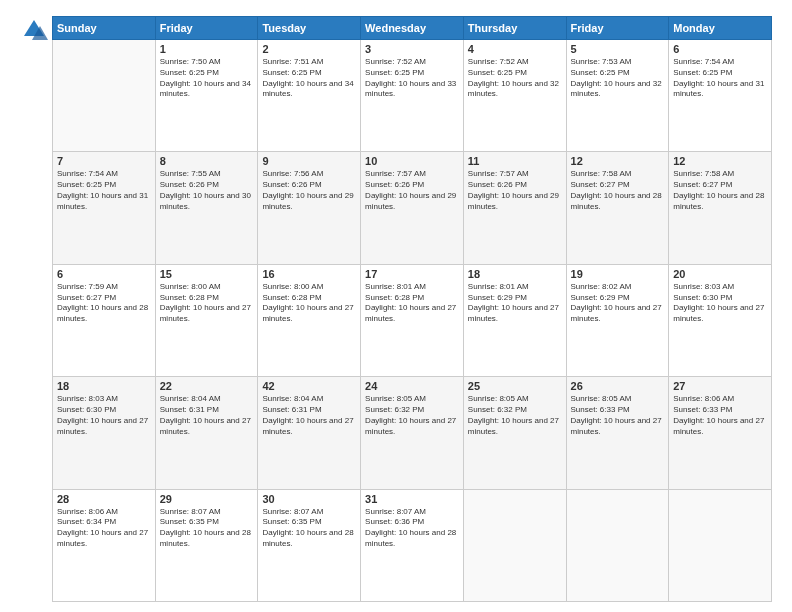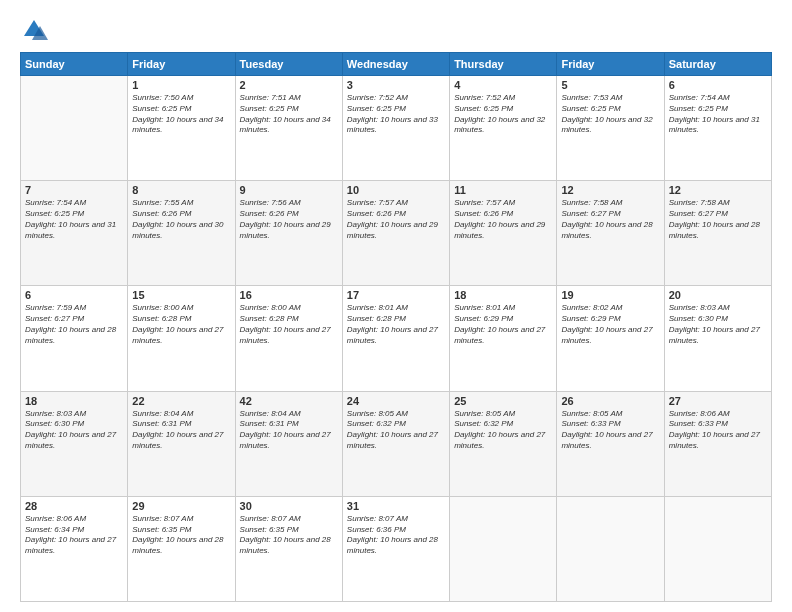--- a/index.html
+++ b/index.html
@@ -9,21 +9,21 @@
       width: 792px;
       height: 612px;
       overflow: hidden;
     }
     .page {
       width: 792px;
       height: 612px;
       background: #fff;
       padding: 16px 20px 10px 20px;
       display: flex;
-      flex-direction: column;
+      flex-direction: row;
     }
     .header {
       display: flex;
       justify-content: space-between;
       align-items: flex-start;
       margin-bottom: 8px;
     }
     .logo {
       display: flex;
       align-items: center;
@@ -88,21 +88,20 @@
     .day-num {
       font-size: 11px;
       font-weight: bold;
       margin-bottom: 2px;
       display: block;
     }
     .day-info {
       font-size: 8px;
       line-height: 1.35;
       color: #333;
-      font-style: italic;
     }
     .empty-cell {
       background: #f9f9f9;
     }
     .row-stripe {
       background: #f5f5f5;
     }
   </style>
 </head>
 <body>
@@ -126,21 +125,21 @@
   </div>
   <table class="calendar">
     <thead>
       <tr>
       <th>Sunday</th>
           <th>Friday</th>
           <th>Tuesday</th>
           <th>Wednesday</th>
           <th>Thursday</th>
           <th>Friday</th>
-          <th>Saturday</th>
+          <th>Monday</th>
         </tr>
     </thead>
     <tbody id="calendar-body">
     <tr>
           <td class="empty-cell"></td>
           <td>
             <span class="day-num">1</span>
             <div class="day-info">Sunrise: 7:50 AM<br>Sunset: 6:25 PM<br>Daylight: 10 hours and 34 minutes.</div>
           </td>
           <td>

